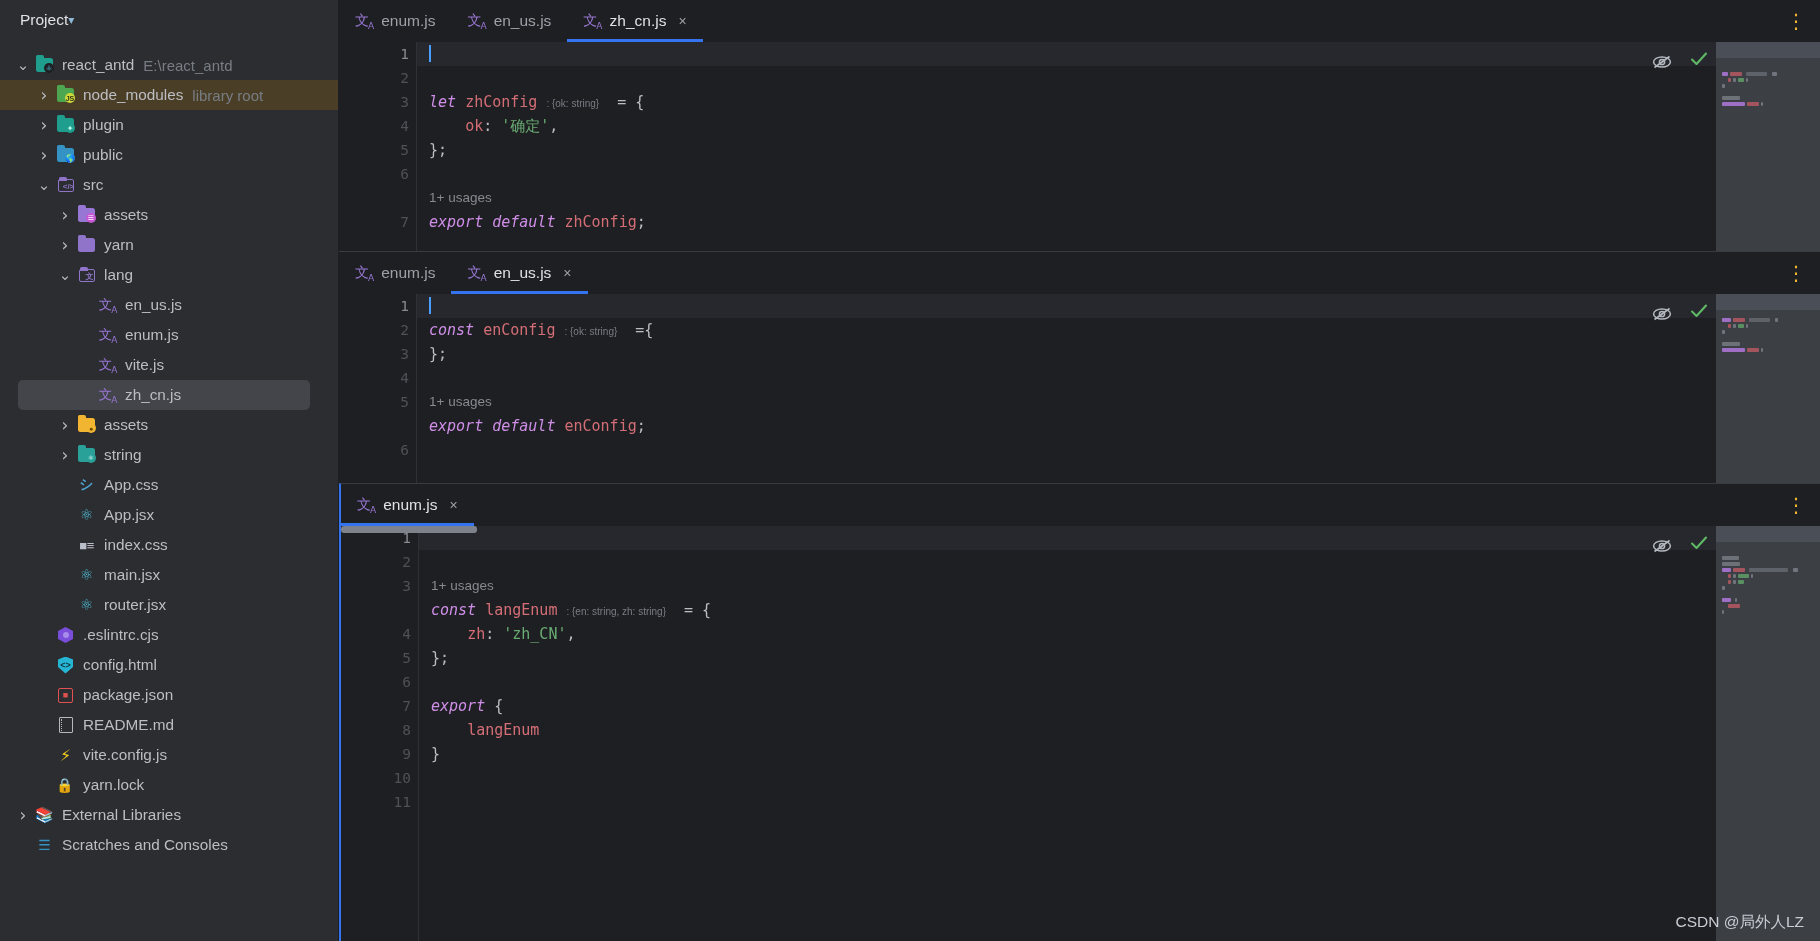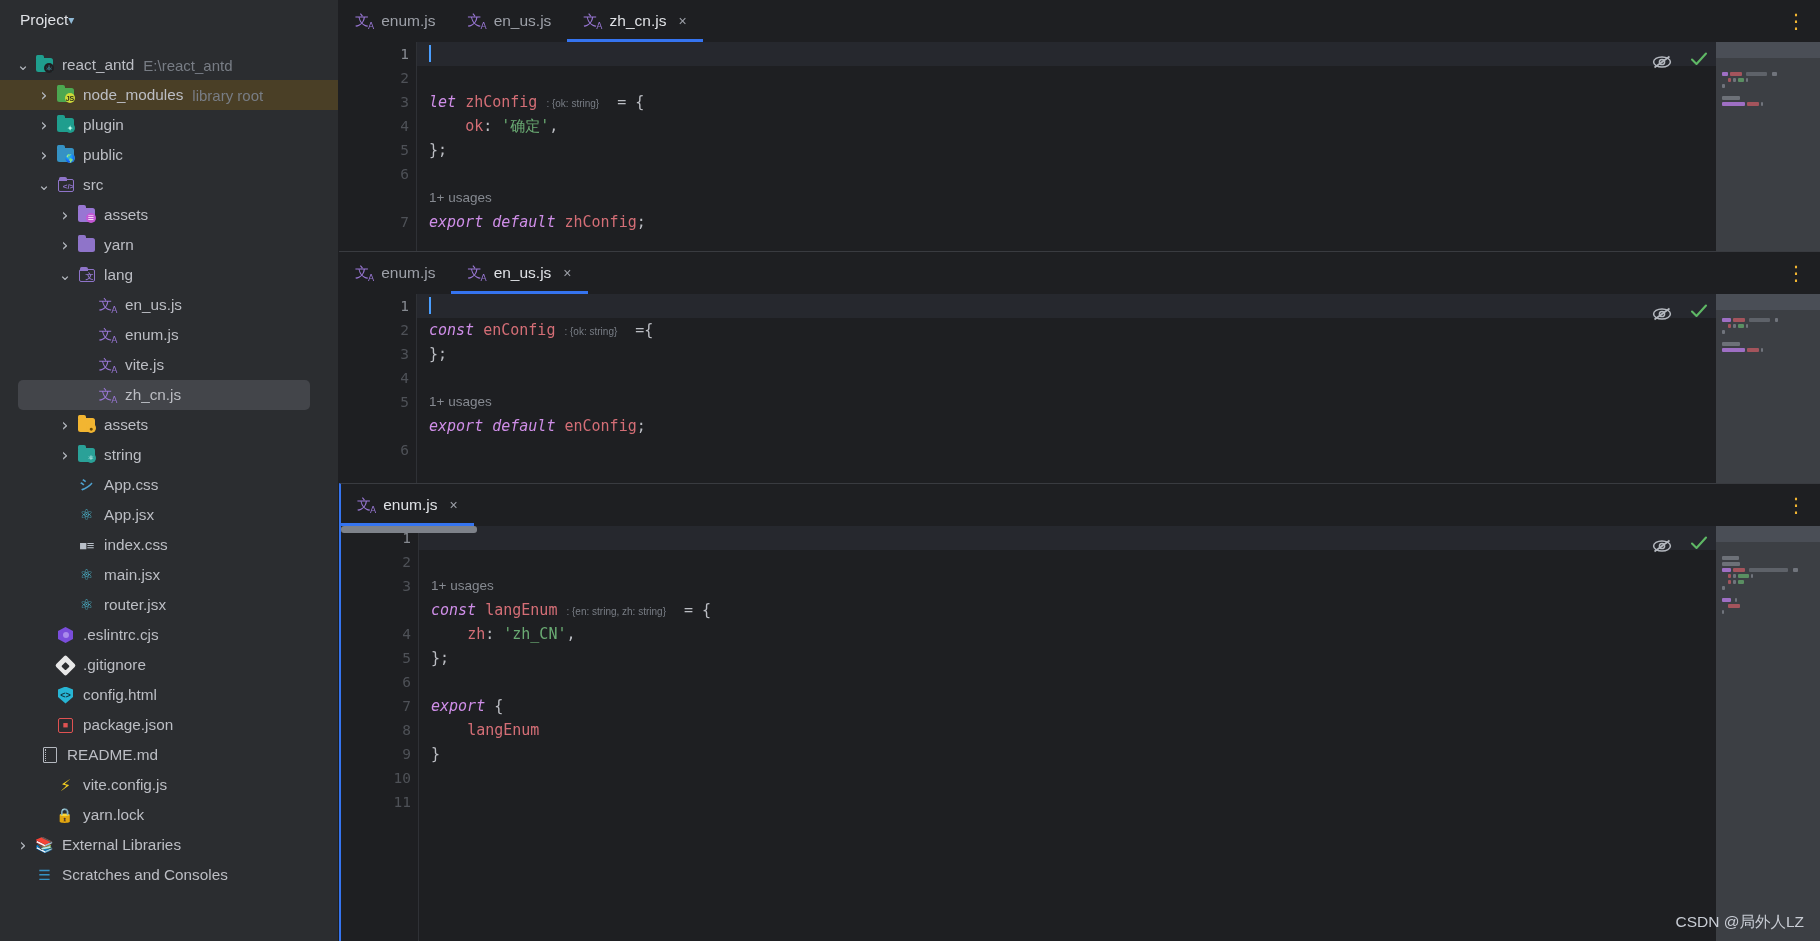--- a/index.html
+++ b/index.html
@@ -391,45 +391,36 @@
             <span class="ico">
               <span class="hex-purple"></span>
             </span>
             <span class="lbl">.eslintrc.cjs</span>
           </span>
         </div>
         <div class="node">
           <span class="indent" style="display: flex; align-items: center; padding-left: 35px;">
             <span class="arrow empty"></span>
             <span class="ico">
-              <span class="git-dia"></span>
-            </span>
-            <span class="lbl">.gitignore</span>
-          </span>
-        </div>
-        <div class="node">
-          <span class="indent" style="display: flex; align-items: center; padding-left: 35px;">
-            <span class="arrow empty"></span>
-            <span class="ico">
               <span class="shield">&lt;&gt;</span>
             </span>
             <span class="lbl">config.html</span>
           </span>
         </div>
         <div class="node">
           <span class="indent" style="display: flex; align-items: center; padding-left: 35px;">
             <span class="arrow empty"></span>
             <span class="ico">
               <span class="sq-red">■</span>
             </span>
             <span class="lbl">package.json</span>
           </span>
         </div>
         <div class="node">
-          <span class="indent" style="display: flex; align-items: center; padding-left: 19px;">
+          <span class="indent" style="display: flex; align-items: center; padding-left: 35px;">
             <span class="arrow empty"></span>
             <span class="ico">
               <span class="book"></span>
             </span>
             <span class="lbl">README.md</span>
           </span>
         </div>
         <div class="node">
           <span class="indent" style="display: flex; align-items: center; padding-left: 35px;">
             <span class="arrow empty"></span>

